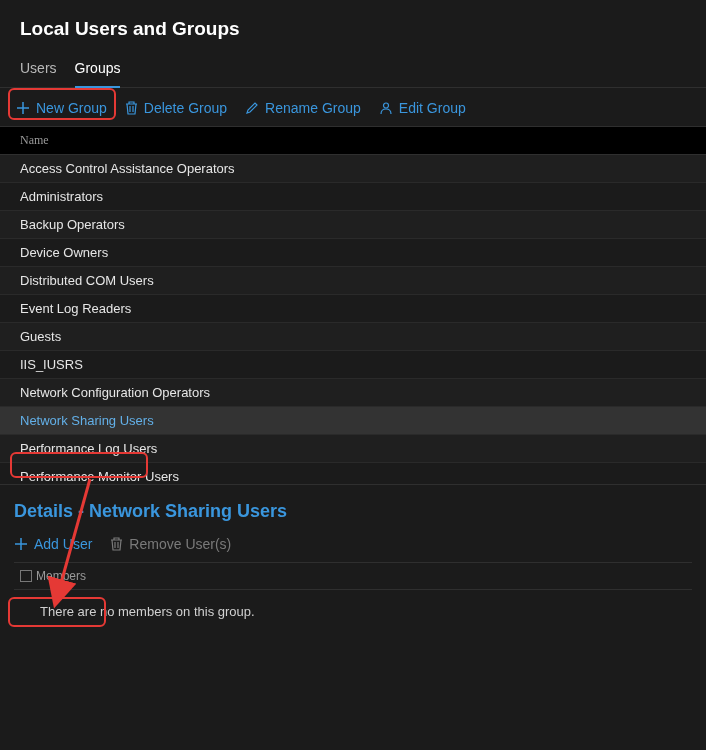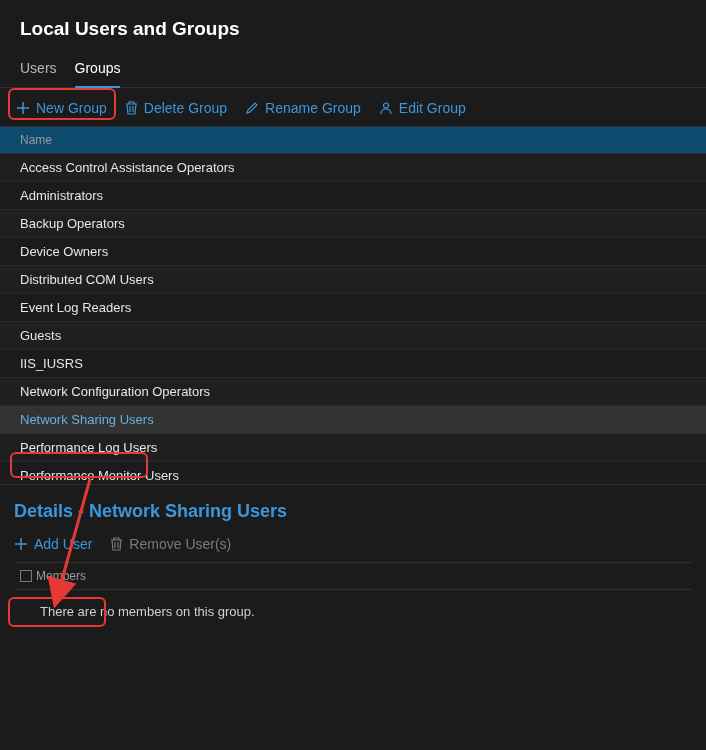--- a/index.html
+++ b/index.html
@@ -51,23 +51,24 @@
     color: #3a96dd;
     cursor: pointer;
     font-size: 14px;
   }
   .toolbar-btn.disabled { color: #7a7a7a; }
   .icon { display: inline-flex; align-items: center; justify-content: center; }
   .column-header {
     padding: 6px 20px;
     color: #9a9a9a;
     font-size: 12px;
-    background: #0c4a6e;
+    background: #000000;
     border-top: 1px solid #2f2f2f;
     border-bottom: 1px solid #2f2f2f;
+    font-family: Liberation Serif, serif;
   }
   .list {
     max-height: 400px;
     overflow: hidden;
   }
   .row {
     padding: 6px 20px;
     border-bottom: 1px solid #2a2a2a;
     cursor: pointer;
     font-size: 13px;

